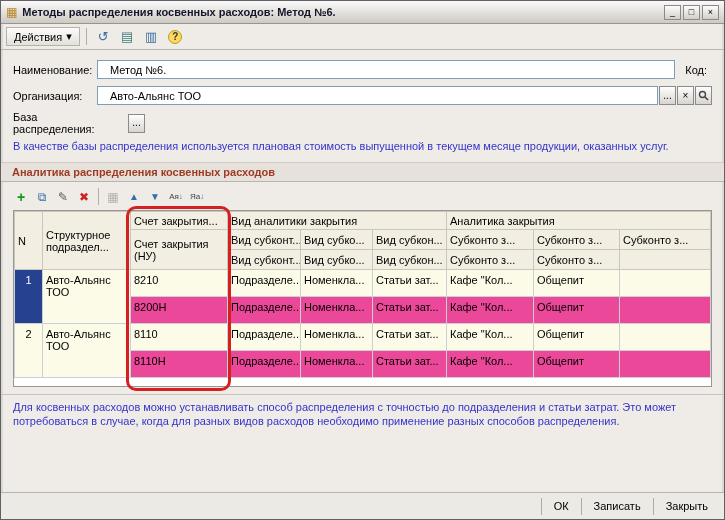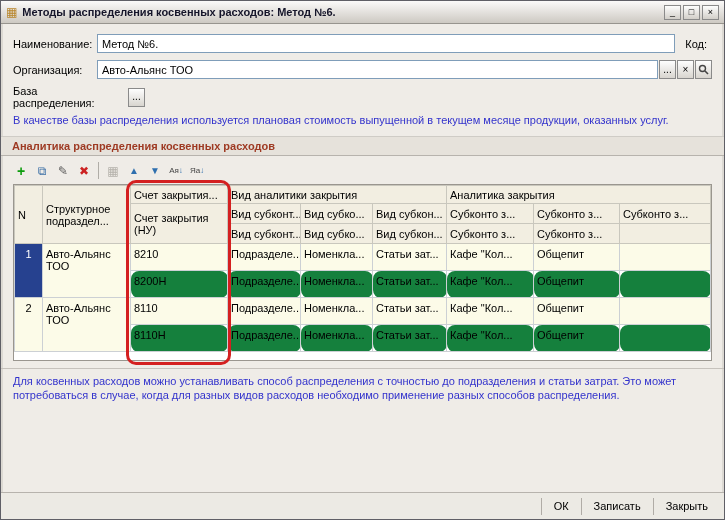--- a/index.html
+++ b/index.html
@@ -60,21 +60,21 @@
   .frow { display:flex; align-items:center; padding: 0 12px; }
   .frow.name-row { margin-top: 10px; }
   .frow.org-row  { margin-top: 7px; }
   .frow.base-row { margin-top: 6px; }
   .flabel { flex: 0 0 auto; padding-right: 6px; }
   .name-label { width: 84px; }
   .org-label  { width: 84px; }
   .base-label { width: 114px; }
   .tinput {
     height: 19px; border: 1px solid #7f9db9; background:#fff;
-    font-family: inherit; font-size: 11px; padding: 1px 4px; color:#000;
+    font-family: inherit; font-size: 11px; padding: 1px 12px; color:#000;
   }
   .grow { flex: 1 1 auto; min-width: 0; }
   .code-label { margin-left: 10px; padding-right: 5px; }
   .code-input { width: 82px; flex: 0 0 82px; }
   .mini-btn {
     height: 19px; min-width: 17px; margin-left: 1px;
     border: 1px solid #8a8a8a; background: linear-gradient(#fefefe,#d8d5cf);
     font-size: 10px; line-height: 10px; padding: 0 2px; cursor: default; font-family: inherit;
     display: inline-flex; align-items: center; justify-content: center;
   }
@@ -123,21 +123,21 @@
     overflow: hidden;
   }
   th { background: #f2eee1; }
   .th-nowrap { white-space: nowrap; margin-left: 8px; }
   tr.hA th { height: 18px; }
   tr.hB th { height: 20px; }
   tr.hC th { height: 20px; }
   td { border-color: #ccd0d4; white-space: nowrap; vertical-align: top; padding-top: 4px; }
   td.line-cell { height: 27px; }
   .bg-main { background: #fcfbe8; }
-  .bg-nu   { background: #15803d; border-radius: 8px; }
+  .bg-nu   { background: #ec4899; }
   td.n-sel { background: #26418f; color: #fff; text-align: center; }
   td.n-cell { text-align: center; }
   td.wrap { white-space: normal; }
 
   .red-annotation {
     position: absolute; left: 113px; top: -4px;
     width: 105px; height: 185px;
     border: 3px solid #d42020; border-radius: 10px;
     pointer-events: none; z-index: 5;
   }
@@ -167,20 +167,39 @@
   <div class="titlebar">
     <span class="title-icon">▦</span>
     <span class="title-text">Методы распределения косвенных расходов: Метод №6.</span>
     <span class="win-buttons">
       <button class="winbtn">_</button>
       <button class="winbtn">□</button>
       <button class="winbtn">×</button>
     </span>
   </div>
 
+  <div class="toolbar">
+    <button class="actions-btn">
+      <span>Действия</span>
+      <span>▾</span>
+    </button>
+    <span class="tb-sep"></span>
+    <button class="icon-btn">
+      <span class="icon-blue">↺</span>
+    </button>
+    <button class="icon-btn">
+      <span class="icon-teal">▤</span>
+    </button>
+    <button class="icon-btn">
+      <span class="icon-blue">▥</span>
+    </button>
+    <button class="icon-btn">
+      <span class="help-circle">?</span>
+    </button>
+  </div>
 
   <div class="frow name-row">
     <span class="flabel name-label">Наименование:</span>
     <input class="tinput grow" value="Метод №6." style="">
     <span class="flabel code-label">Код:</span>
   </div>
 
   <div class="frow org-row">
     <span class="flabel org-label">Организация:</span>
     <input class="tinput grow" value="Авто-Альянс ТОО" style="">

